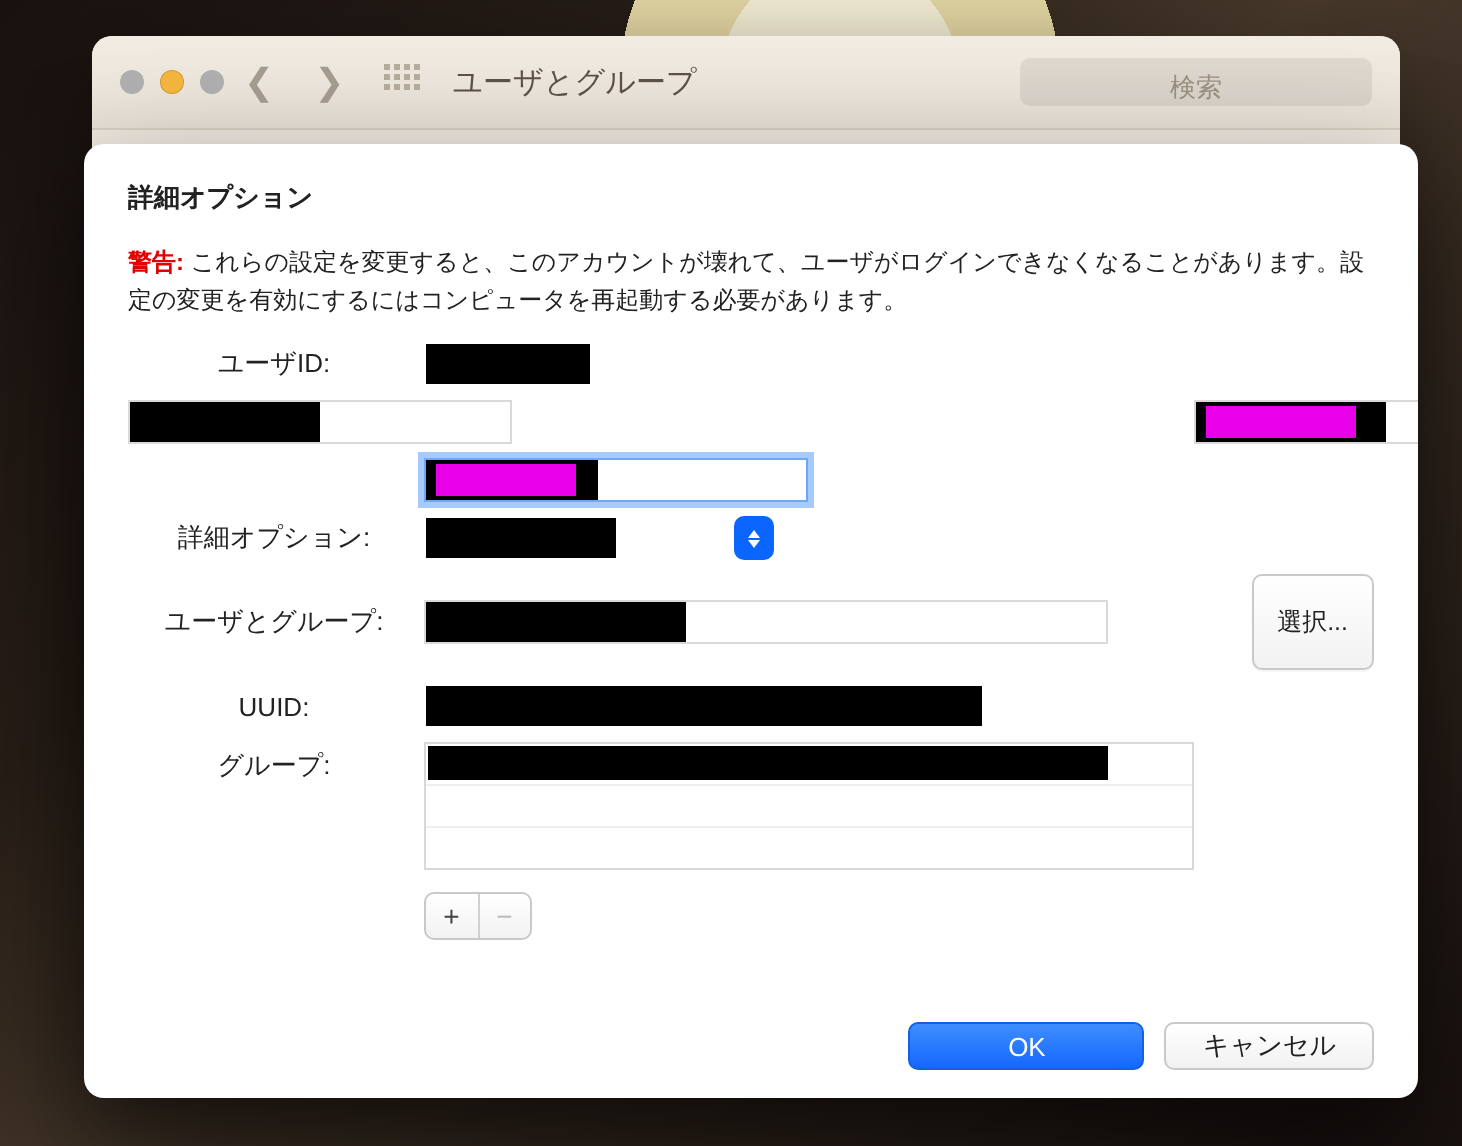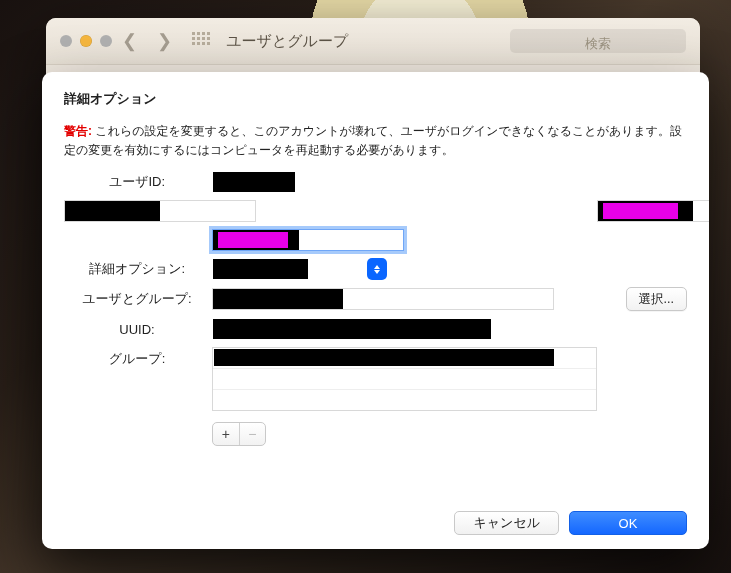--- a/index.html
+++ b/index.html
@@ -31,21 +31,21 @@
   .lab{text-align:center;padding-right:2px;font-size:13px;white-space:nowrap;}
   .val{position:relative;height:22px;}
   .val .box{position:absolute;inset:0;border:1px solid #d9d9d9;border-radius:0;background:#fff;}
   .val .black{position:absolute;top:1px;left:1px;bottom:1px;background:#000;}
   .val .magenta{position:absolute;top:3px;bottom:3px;background:#e800e8;}
   .focus-ring{box-shadow:0 0 0 3px rgba(0,103,244,.35);border-color:#6fa6f7 !important;}
   .dropdown-arrow{position:absolute;right:0;top:0;width:20px;height:22px;background:#0a66ff;border-radius:5px;display:flex;flex-direction:column;align-items:center;justify-content:center;gap:1px;}
   .dropdown-arrow::before,.dropdown-arrow::after{content:"";border-left:3px solid transparent;border-right:3px solid transparent;}
   .dropdown-arrow::before{border-bottom:4px solid #fff;}
   .dropdown-arrow::after{border-top:4px solid #fff;}
-  .macbtn{display:inline-flex;align-items:center;justify-content:center;height:22px;border:1px solid #c9c9c9;border-radius:5px;background:linear-gradient(#fff,#f2f2f2);font-size:12.5px;padding:0 12px;box-shadow:0 1px 0 rgba(0,0,0,.04);}
+  .macbtn{display:inline-flex;align-items:center;justify-content:center;height:22px;border:1px solid #c9c9c9;border-radius:5px;background:linear-gradient(#fff,#f2f2f2);font-size:12.5px;padding:12px 12px;box-shadow:0 1px 0 rgba(0,0,0,.04);}
   .aliaslist{grid-column:2;height:62px;border:1px solid #d8d8d8;background:#fff;position:relative;}
   .aliaslist .row{height:20px;}
   .aliaslist .row.first{position:relative;}
   .aliaslist .row.first .black{position:absolute;left:1px;top:1px;height:17px;background:#000;}
   .aliaslist .row+.row{border-top:1px solid #eee;}
   .plusminus{grid-column:2;margin-top:4px;display:inline-flex;border:1px solid #c9c9c9;border-radius:5px;overflow:hidden;width:52px;height:22px;background:linear-gradient(#fff,#f2f2f2);}
   .plusminus div{flex:1;display:flex;align-items:center;justify-content:center;font-size:14px;color:#444;}
   .plusminus div+div{border-left:1px solid #d0d0d0;color:#bbb;}
   .footer{position:absolute;right:22px;bottom:14px;display:flex;gap:10px;}
   .btn{height:22px;border-radius:5px;padding:0 18px;font-size:13px;display:inline-flex;align-items:center;justify-content:center;}
@@ -160,16 +160,16 @@
 
     <div></div>
     <div class="plusminus">
       <div>+</div>
       <div>−</div>
     </div>
     <div></div>
   </div>
 
   <div class="footer">
+    <span class="btn ok">OK</span>
     <span class="btn cancel">キャンセル</span>
-    <span class="btn ok">OK</span>
   </div>
 </div>
 
 </body></html>

